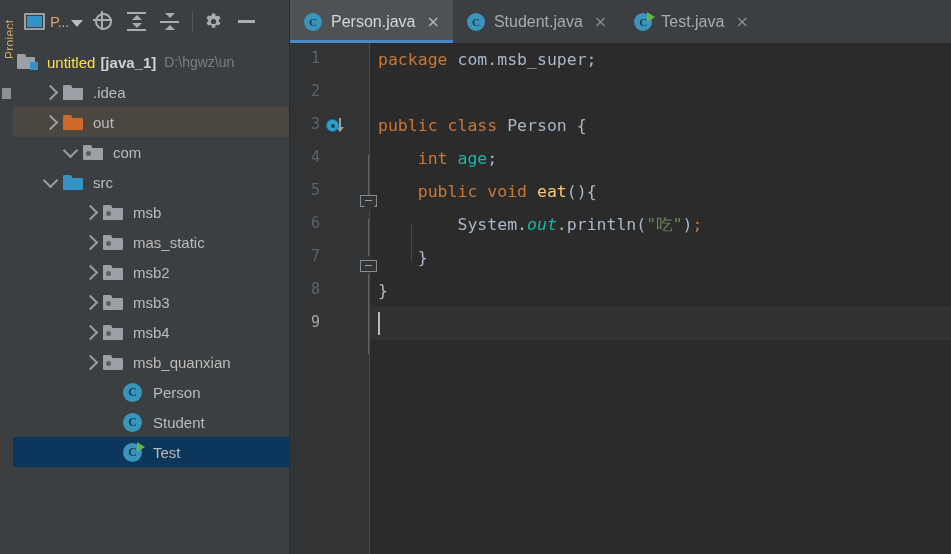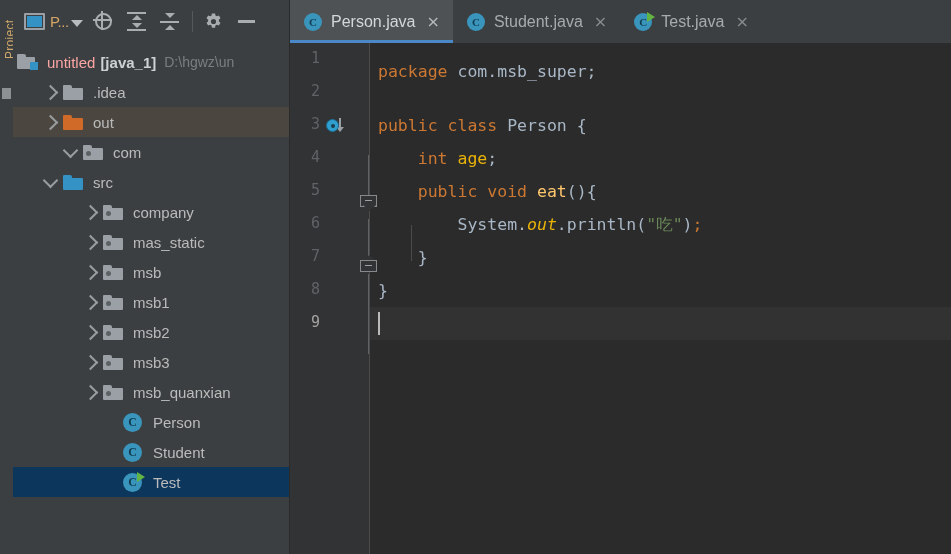--- a/index.html
+++ b/index.html
@@ -117,21 +117,21 @@
     background:#3a95bc;display:flex;align-items:center;justify-content:center;
     font-size:12px;color:#113d52;font-family:"Liberation Serif",serif;font-weight:700;
   }
   .cls .play{
     position:absolute;right:-3px;top:-1px;width:0;height:0;
     border-top:5px solid transparent;border-bottom:5px solid transparent;border-left:8px solid #62b543;
   }
   .tlabel{margin-left:5px;}
   .tlabel.bold{font-weight:700;color:#cfd2d4;}
   .tpath{margin-left:8px;color:#7a7e81;font-size:14px;}
-  .troot{color:#fca5a5;}
+  .troot{color:#fde047;}
 
   
   .panel-border{position:absolute;left:289px;top:0;width:1px;height:554px;background:#2b2b2b;}
 
   
   .editor-area{position:absolute;left:290px;top:0;width:661px;height:554px;background:#2b2b2b;}
 
   .tabbar{
     position:absolute;left:0;top:0;width:661px;height:43px;
     background:#3c3f41;display:flex;align-items:stretch;
@@ -210,21 +210,21 @@
   }
   .cl{position:absolute;left:0;white-space:pre;height:33px;line-height:33px;width:581px;}
   .cl .txt{padding-left:8px;display:inline-block;}
   .cl.cur-line{background:#323232;}
   .indent-guide{position:absolute;width:1px;background:#4b4b4b;}
   .caret{position:absolute;width:2px;background:#bbbbbb;}
 
   
   .kw{color:#cc7832;}
   .pl{color:#a9b7c6;}
-  .fld-v{color:#eab308;text-align:center;}
+  .fld-v{color:#14b8a6;text-align:center;}
   .str{color:#6a8759;}
   .cls-n{color:#a9b7c6;}
   .mth{color:#ffc66d;}
   .it{font-style:italic;}
 
   
   .watermark{
     position:absolute;right:12px;bottom:8px;font-size:17px;color:#a6aaad;
     font-family:"DejaVu Sans","Liberation Sans",sans-serif;white-space:nowrap;
   }
@@ -359,21 +359,21 @@
           <div class="arrow-slot">
             <span class="arrow right"></span>
           </div>
           <div class="icon-slot">
             <span class="fld fld-gray">
               <span class="tab"></span>
               <span class="body"></span>
               <span class="dot"></span>
             </span>
           </div>
-          <span class="tlabel">company</span>
+          <span class="tlabel">msb</span>
         </div>
         <div class="trow" style="padding-left: 64px;">
           <div class="arrow-slot">
             <span class="arrow right"></span>
           </div>
           <div class="icon-slot">
             <span class="fld fld-gray">
               <span class="tab"></span>
               <span class="body"></span>
               <span class="dot"></span>
@@ -385,60 +385,47 @@
           <div class="arrow-slot">
             <span class="arrow right"></span>
           </div>
           <div class="icon-slot">
             <span class="fld fld-gray">
               <span class="tab"></span>
               <span class="body"></span>
               <span class="dot"></span>
             </span>
           </div>
-          <span class="tlabel">msb</span>
+          <span class="tlabel">msb2</span>
         </div>
         <div class="trow" style="padding-left: 64px;">
           <div class="arrow-slot">
             <span class="arrow right"></span>
           </div>
           <div class="icon-slot">
             <span class="fld fld-gray">
               <span class="tab"></span>
               <span class="body"></span>
               <span class="dot"></span>
             </span>
           </div>
-          <span class="tlabel">msb1</span>
+          <span class="tlabel">msb3</span>
         </div>
         <div class="trow" style="padding-left: 64px;">
           <div class="arrow-slot">
             <span class="arrow right"></span>
           </div>
           <div class="icon-slot">
             <span class="fld fld-gray">
               <span class="tab"></span>
               <span class="body"></span>
               <span class="dot"></span>
             </span>
           </div>
-          <span class="tlabel">msb2</span>
-        </div>
-        <div class="trow" style="padding-left: 64px;">
-          <div class="arrow-slot">
-            <span class="arrow right"></span>
-          </div>
-          <div class="icon-slot">
-            <span class="fld fld-gray">
-              <span class="tab"></span>
-              <span class="body"></span>
-              <span class="dot"></span>
-            </span>
-          </div>
-          <span class="tlabel">msb3</span>
+          <span class="tlabel">msb4</span>
         </div>
         <div class="trow" style="padding-left: 64px;">
           <div class="arrow-slot">
             <span class="arrow right"></span>
           </div>
           <div class="icon-slot">
             <span class="fld fld-gray">
               <span class="tab"></span>
               <span class="body"></span>
               <span class="dot"></span>
@@ -546,21 +533,21 @@
 
       <div class="code" id="code">
           <div class="cl cur-line" style="top: 264px;"><span class="txt"></span></div>
           <div class="cl" style="top: 231px;"><span class="txt"><span class="pl">}</span></span></div>
           <div class="cl" style="top: 198px;"><span class="txt"><span class="pl">    }</span></span></div>
           <div class="cl" style="top: 165px;"><span class="txt"><span class="pl">        System.</span><span class="fld-v it">out</span><span class="pl">.println(</span><span class="str">"吃"</span><span class="pl">)</span><span class="kw">;</span></span></div>
           <div class="cl" style="top: 132px;"><span class="txt"><span class="pl">    </span><span class="kw">public</span><span class="pl"> </span><span class="kw">void</span><span class="pl"> </span><span class="mth">eat</span><span class="pl">(){</span></span></div>
           <div class="cl" style="top: 99px;"><span class="txt"><span class="pl">    </span><span class="kw">int</span><span class="pl"> </span><span class="fld-v">age</span><span class="pl">;</span></span></div>
           <div class="cl" style="top: 66px;"><span class="txt"><span class="kw">public</span><span class="pl"> </span><span class="kw">class</span><span class="pl"> </span><span class="cls-n">Person</span><span class="pl"> {</span></span></div>
           <div class="cl" style="top: 33px;"><span class="txt"></span></div>
-          <div class="cl" style="top: 12px;"><span class="txt"><span class="kw">package</span><span class="pl"> com.msb_super;</span></span></div>
+          <div class="cl" style="top: 0px;"><span class="txt"><span class="kw">package</span><span class="pl"> com.msb_super;</span></span></div>
 
         <div class="indent-guide" style="left:41px;top:182px;height:36px;"></div>
 
         <div class="caret" style="left:8px;top:269px;height:23px;"></div>
       </div>
     </div>
 
   </div>
 
 </div>

